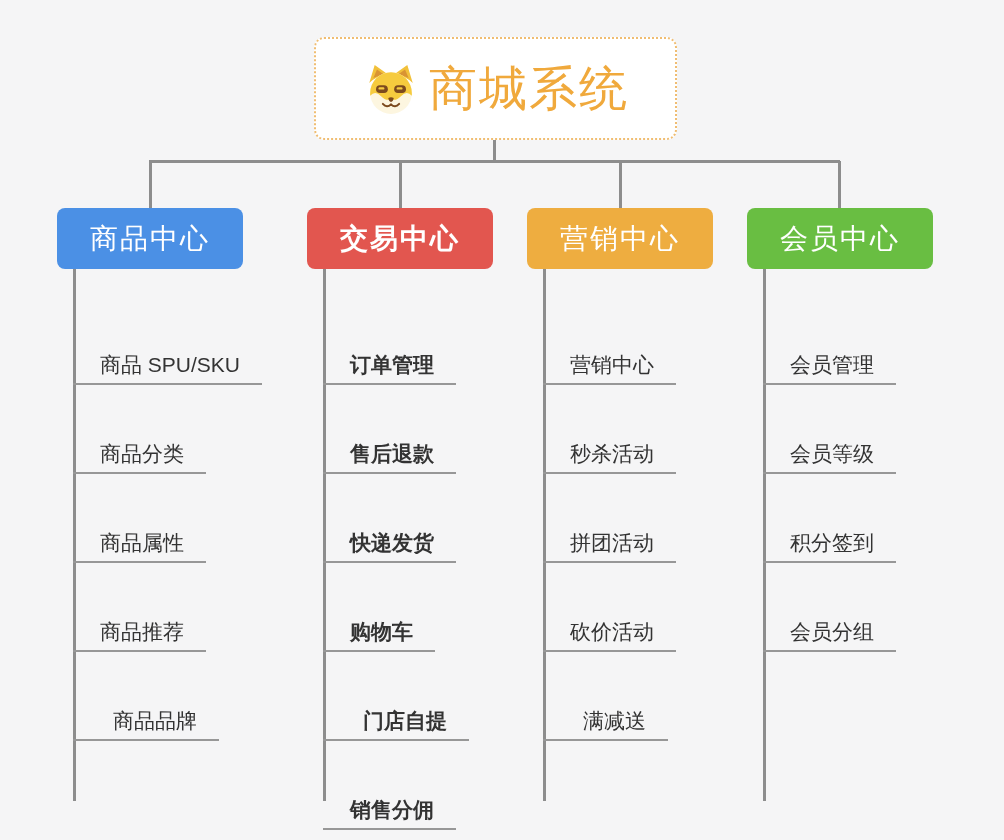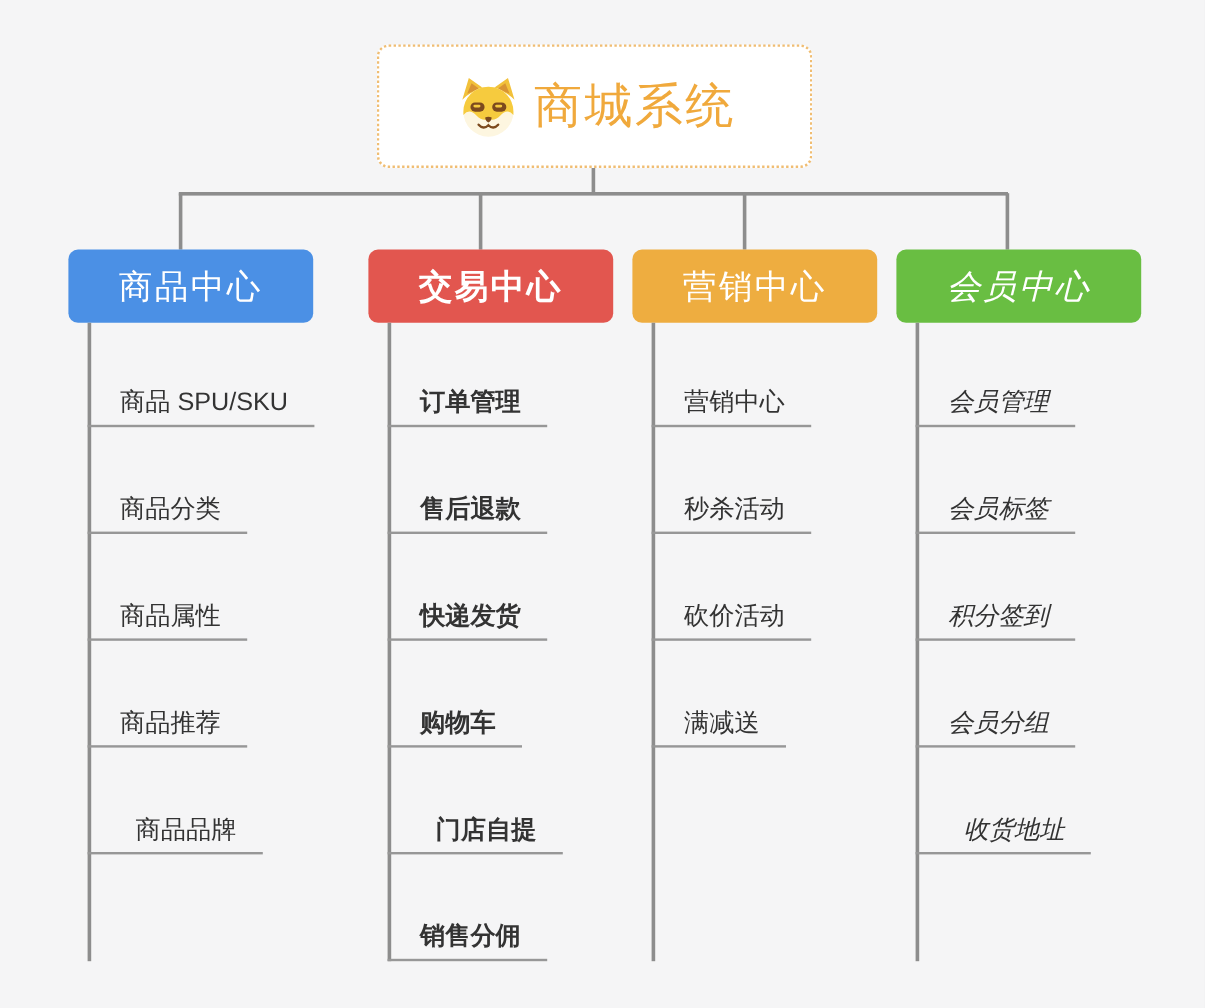--- a/index.html
+++ b/index.html
@@ -38,33 +38,33 @@
     border: 2px dotted var(--root-border);
     border-radius: 10px;
     display: flex;
     align-items: center;
     justify-content: center;
     gap: 9px;
     cursor: default;
   }
   .root-title {
     color: var(--root-accent);
-    font-size: 40px;
+    font-size: 48px;
     letter-spacing: 2px;
     line-height: 1;
     white-space: nowrap;
   }
   .dog-icon { width: 58px; height: 53px; flex: 0 0 auto; }
 
   
-  .branch { position: absolute; top: 208px; width: 204px; }
+  .branch { position: absolute; top: 208px; width: 186px; }
   .col-0 { left: 57px; }
   .col-1 { left: 307px; font-weight: bold; }
   .col-2 { left: 527px; }
-  .col-3 { left: 747px; font-style: italic; }
+  .col-3 { left: 747px; }
 
   .branch-node {
     height: 61px;
     border-radius: 8px;
     background: var(--branch-color);
     display: flex;
     align-items: center;
     justify-content: center;
     color: #ffffff;
     font-size: 28px;
@@ -88,20 +88,21 @@
   .item {
     position: absolute;
     left: 0;
     white-space: nowrap;
     font-size: 21px;
     line-height: 27px;
     color: #333333;
     padding: 0 22px 5px 27px;
     border-bottom: 2px solid #979797;
     cursor: default;
+    margin-top: 29px;
   }
   .item:nth-of-type(1) { top: 53px; }
   .item:nth-of-type(2) { top: 142px; }
   .item:nth-of-type(3) { top: 231px; }
   .item:nth-of-type(4) { top: 320px; }
   .item:nth-of-type(5) { top: 409px; padding-left: 40px; }
   .item:nth-of-type(6) { top: 498px; }
 </style>
 </head>
 <body>
@@ -160,31 +161,31 @@
     </div>
   </section>
 
   <section class="branch col-2" style="--branch-color: #eead40;">
     <div class="branch-node">
       <span>营销中心</span>
     </div>
     <div class="items">
       <div class="item">营销中心</div>
       <div class="item">秒杀活动</div>
+      <div class="item">拼团活动</div>
       <div class="item">砍价活动</div>
       <div class="item">满减送</div>
     </div>
   </section>
 
   <section class="branch col-3" style="--branch-color: #69be42;">
     <div class="branch-node">
       <span>会员中心</span>
     </div>
     <div class="items">
       <div class="item">会员管理</div>
-      <div class="item">会员标签</div>
+      <div class="item">会员等级</div>
       <div class="item">积分签到</div>
       <div class="item">会员分组</div>
-      <div class="item">收货地址</div>
     </div>
   </section>
 
 </div>
 
 </body></html>

